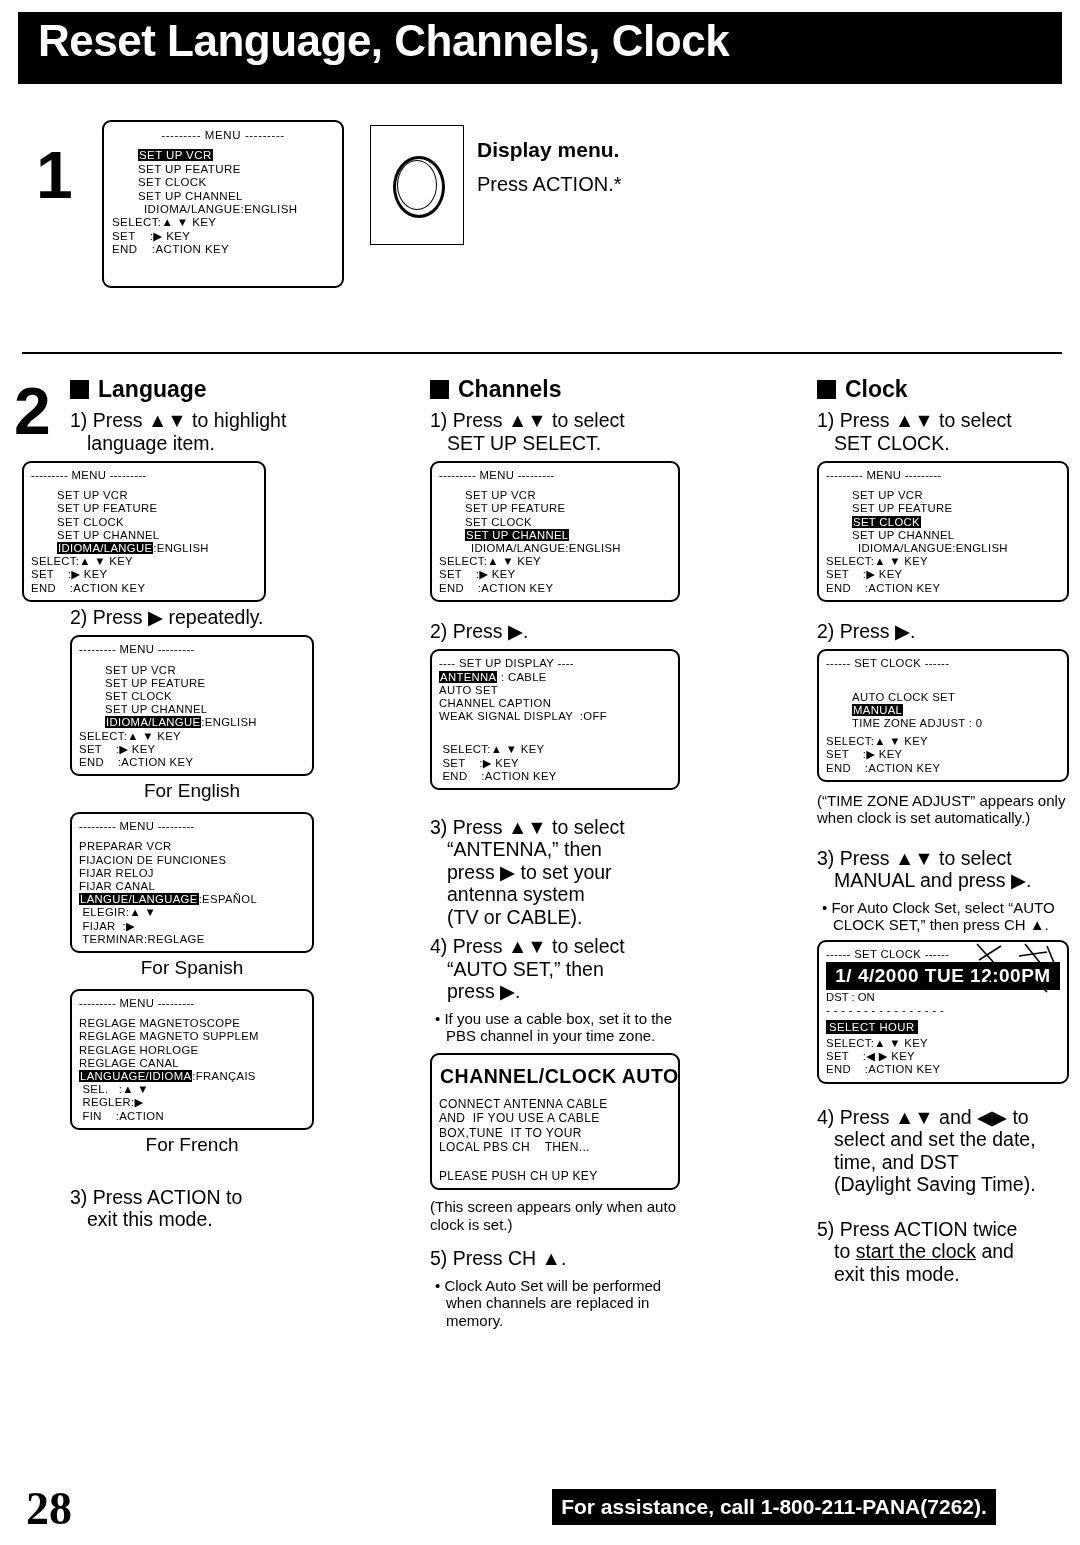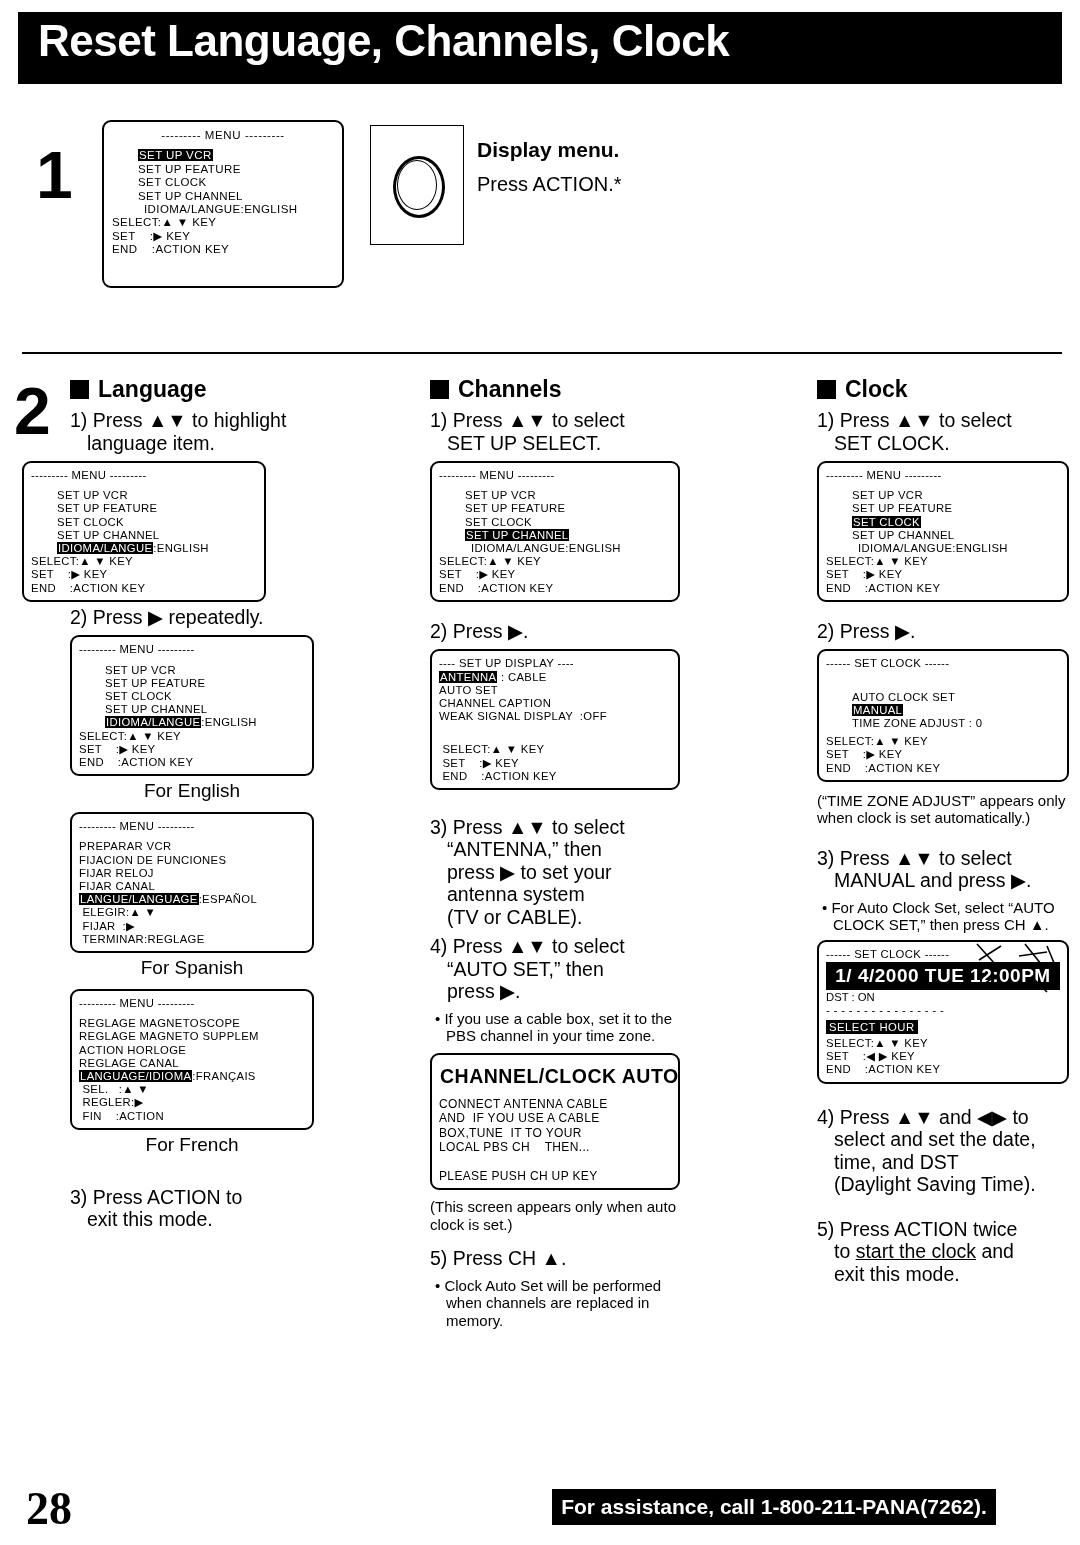--- a/index.html
+++ b/index.html
@@ -242,21 +242,21 @@
       <div class="line"> FIJAR  :▶</div>
       <div class="line"> TERMINAR:REGLAGE</div>
     </div>
     <div class="caption" style="margin-left:48px;width:244px;">For Spanish</div>
 
     <div class="osdr" style="width:244px;margin-left:48px;">
       <div class="line hdr">--------- MENU ---------</div>
       <div class="gap"></div>
       <div class="line">REGLAGE MAGNETOSCOPE</div>
       <div class="line">REGLAGE MAGNETO SUPPLEM</div>
-      <div class="line">ACTION HORLOGE</div>
+      <div class="line">REGLAGE HORLOGE</div>
       <div class="line">REGLAGE CANAL</div>
       <div class="line"><span class="inv">LANGUAGE/IDIOMA</span><span>:FRANÇAIS</span></div>
       <div class="line"> SEL.   :▲ ▼</div>
       <div class="line"> REGLER:▶</div>
       <div class="line"> FIN    :ACTION</div>
     </div>
     <div class="caption" style="margin-left:48px;width:244px;">For French</div>
 
     <div class="instr" style="margin-top:30px">
       <span>3)</span>

